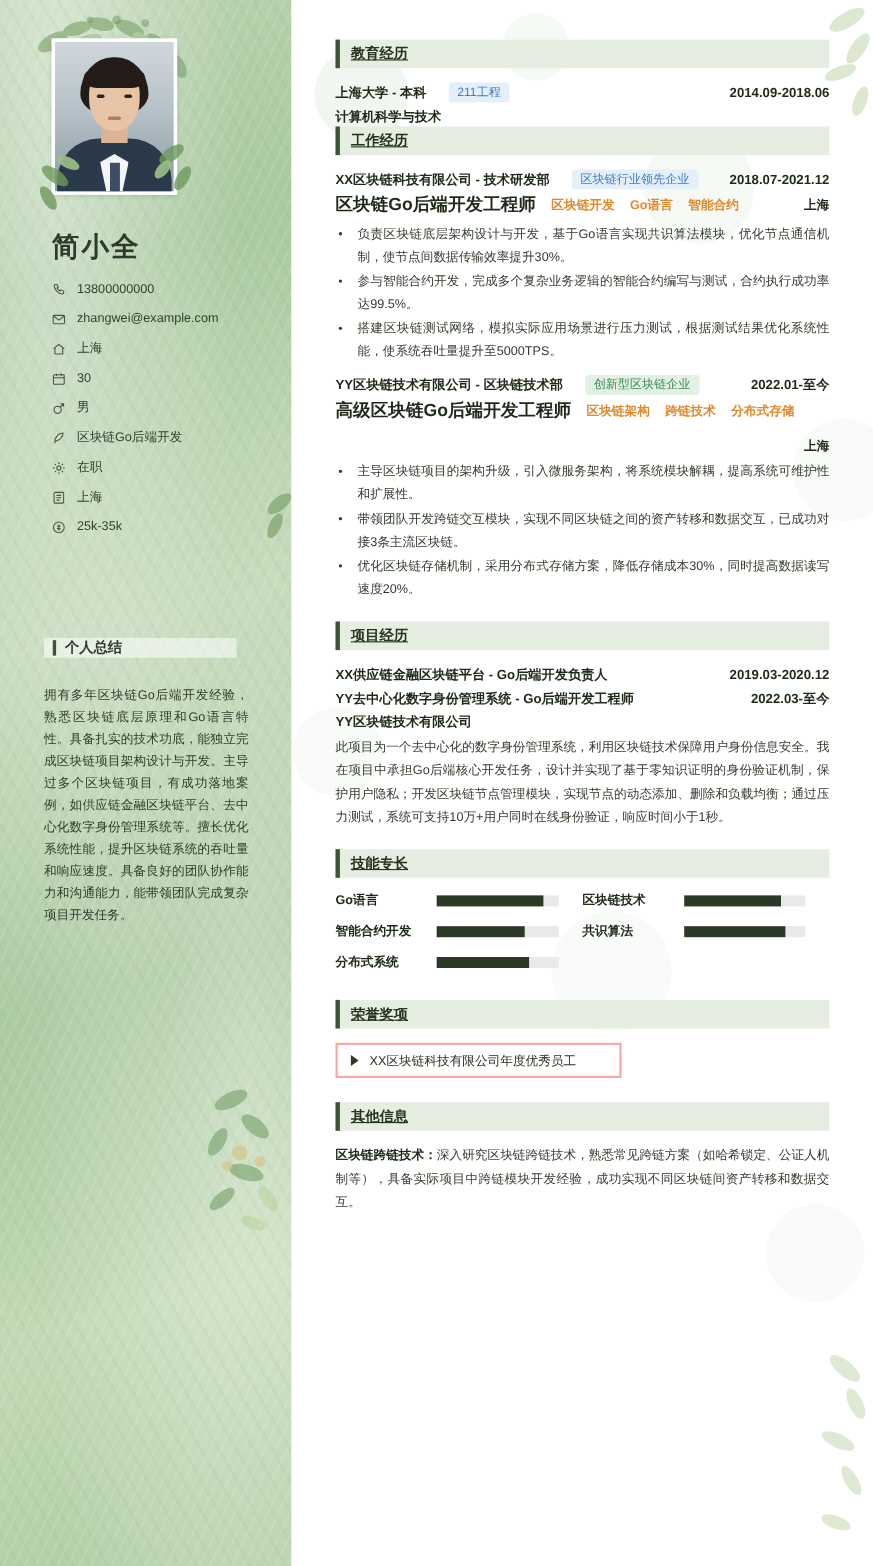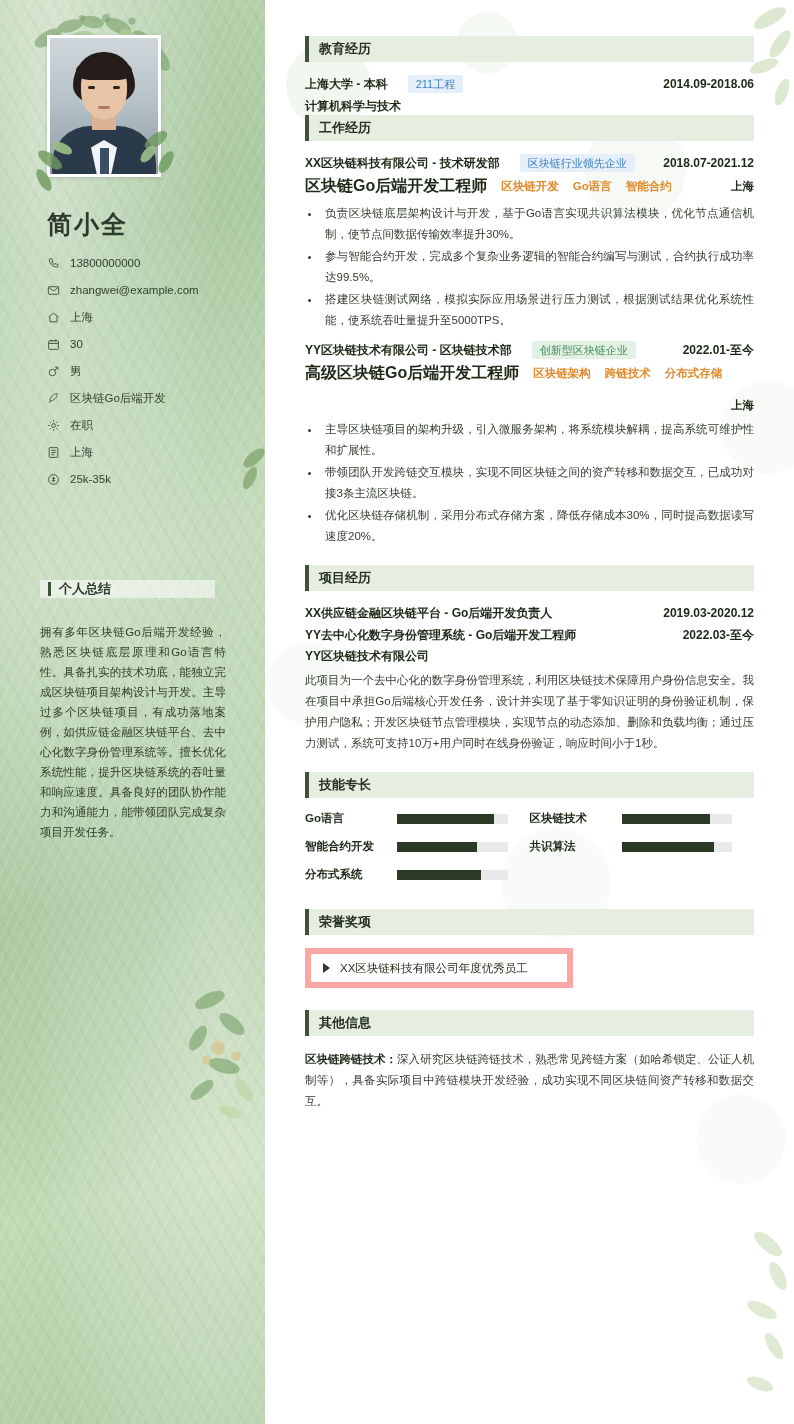--- a/index.html
+++ b/index.html
@@ -256,20 +256,21 @@
   .m-sect-head .bar {
     width: 4px;
     height: 26px;
     background: #3e5238;
     margin-right: 10px;
   }
   .m-sect-head .txt {
     font-size: 13px;
     font-weight: bold;
     color: #26331f;
+    text-decoration: underline;
   }
   .row-line {
     display: flex;
     align-items: flex-start;
     justify-content: space-between;
     margin-bottom: 4px;
   }
   .row-left {
     display: flex;
     align-items: flex-start;
@@ -374,21 +375,21 @@
   }
   .skill-fill {
     position: absolute;
     left: 0; top: 0; bottom: 0;
     background: #2b3a24;
   }
   
   .honor {
     display: flex;
     align-items: center;
-    border: 6px solid #fca5a5;
+    border: 2px solid #fca5a5;
     height: 28px;
     padding: 0 12px;
     margin-bottom: 8px;
     width: 232px;
     background: #fff;
   }
   .honor .tri {
     width: 0; height: 0;
     border-left: 7px solid #2b3a24;
     border-top: 5px solid transparent;

